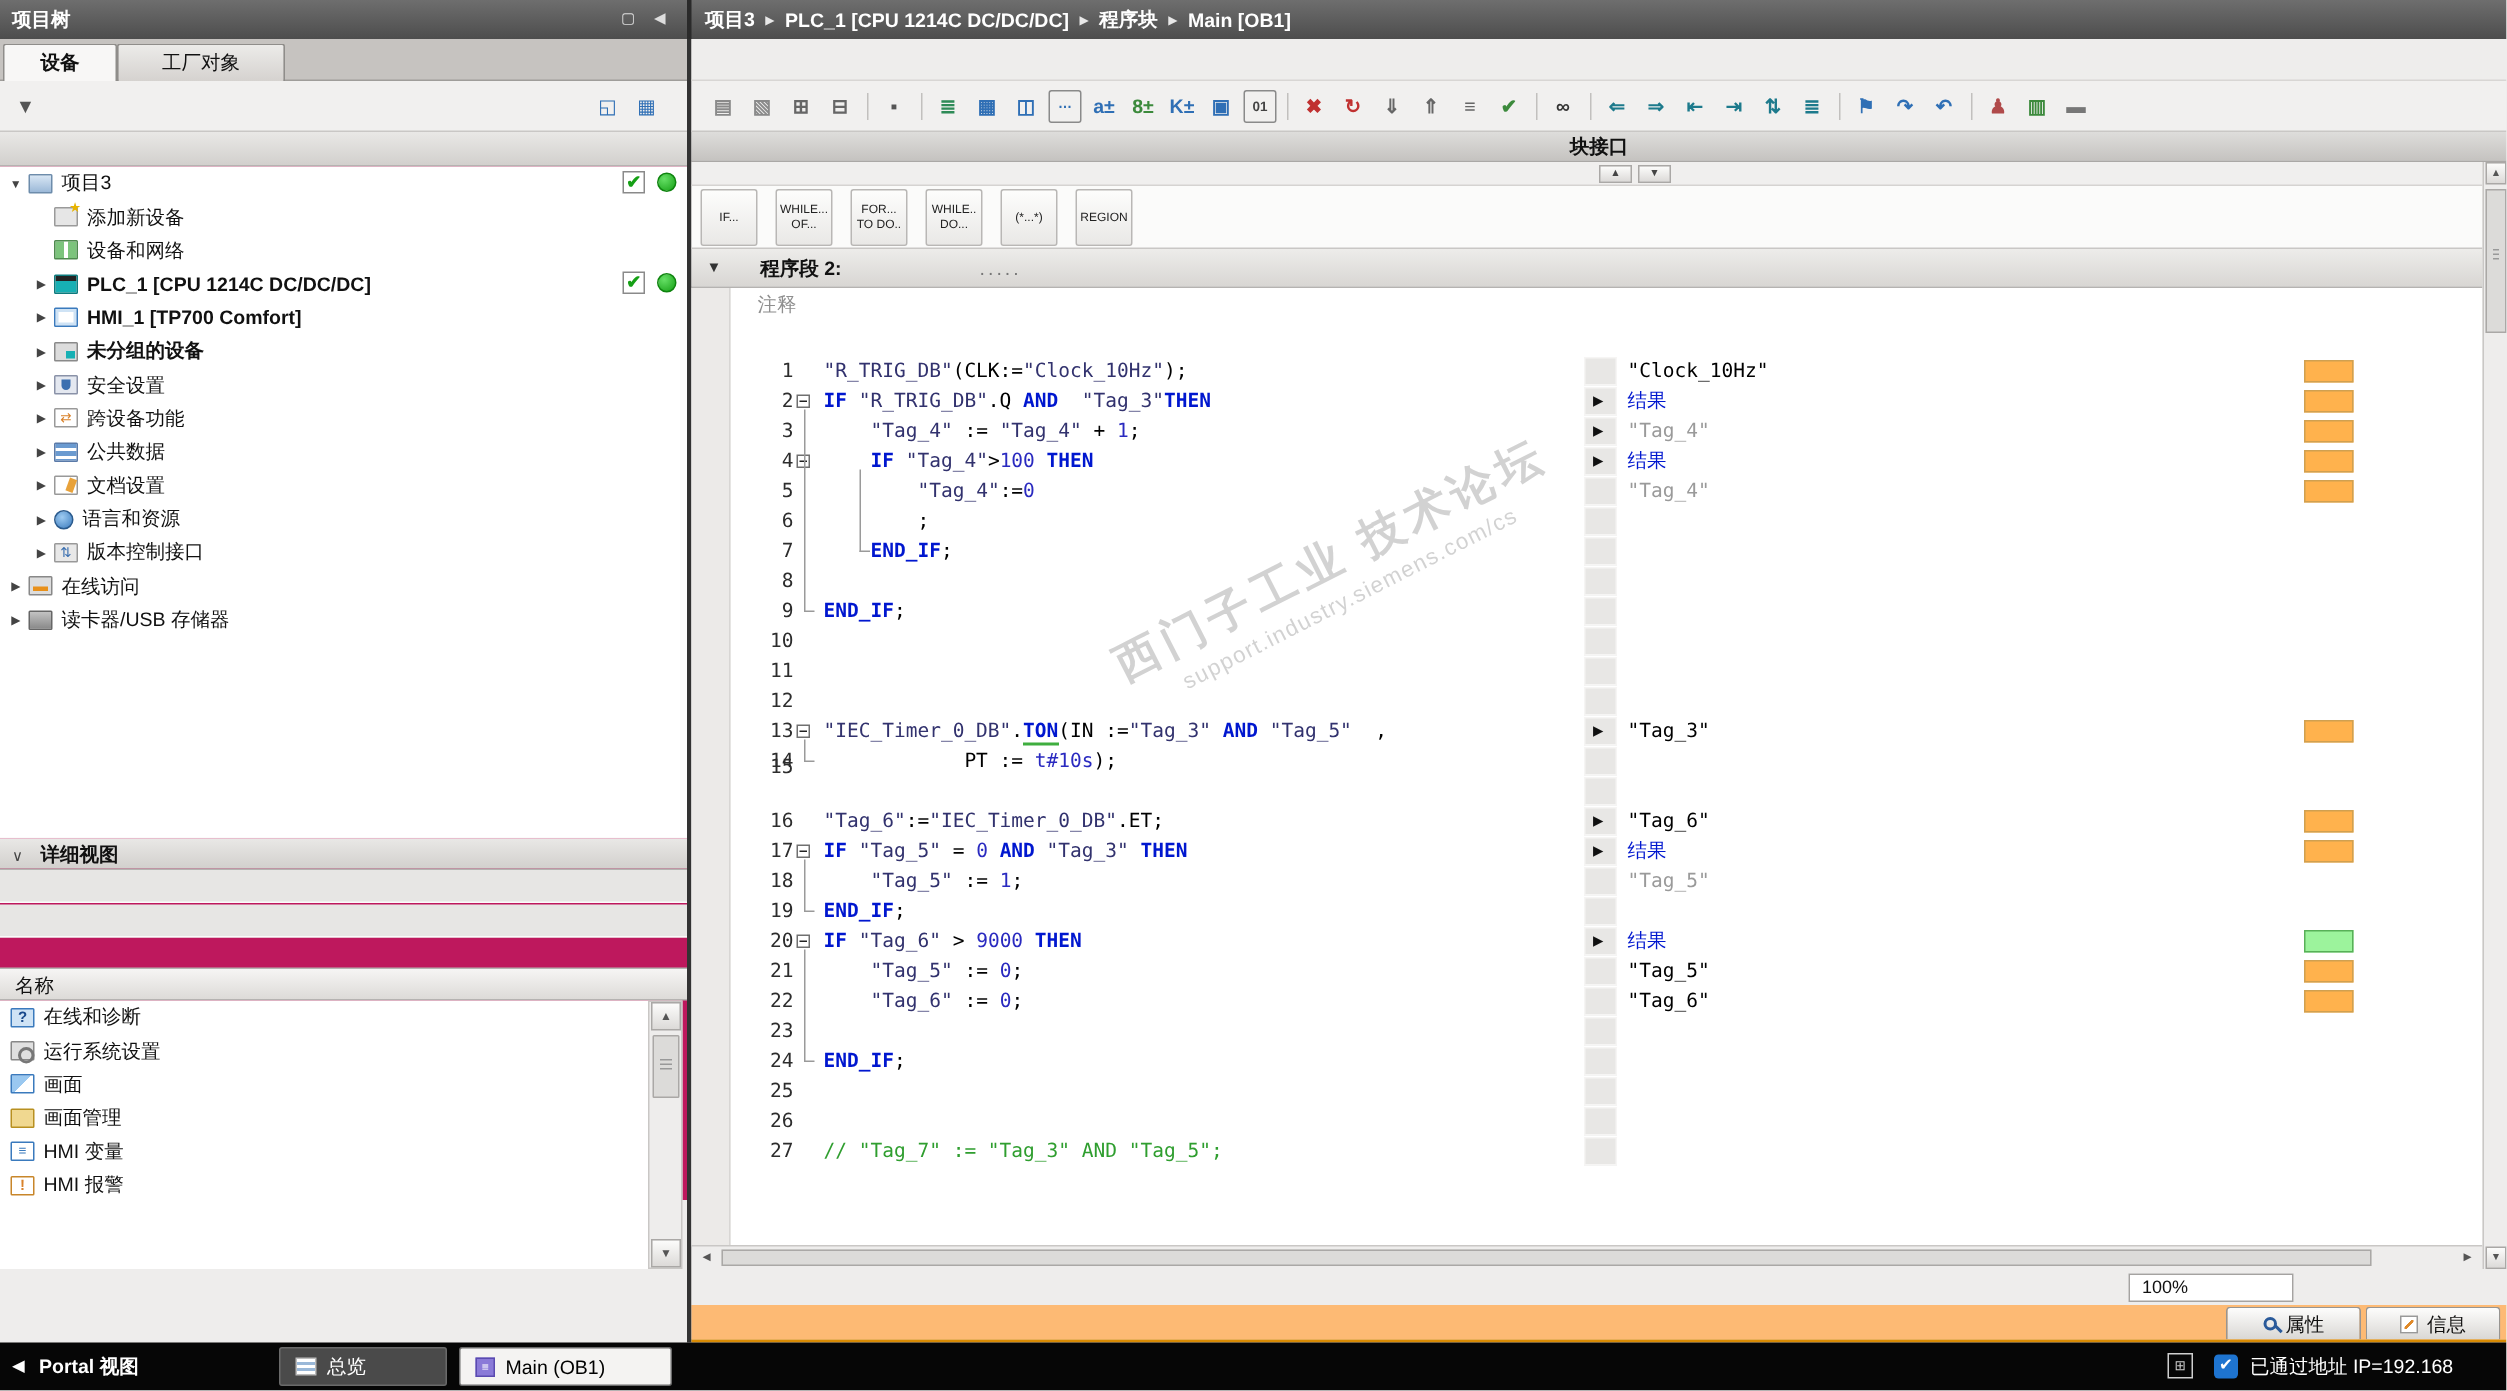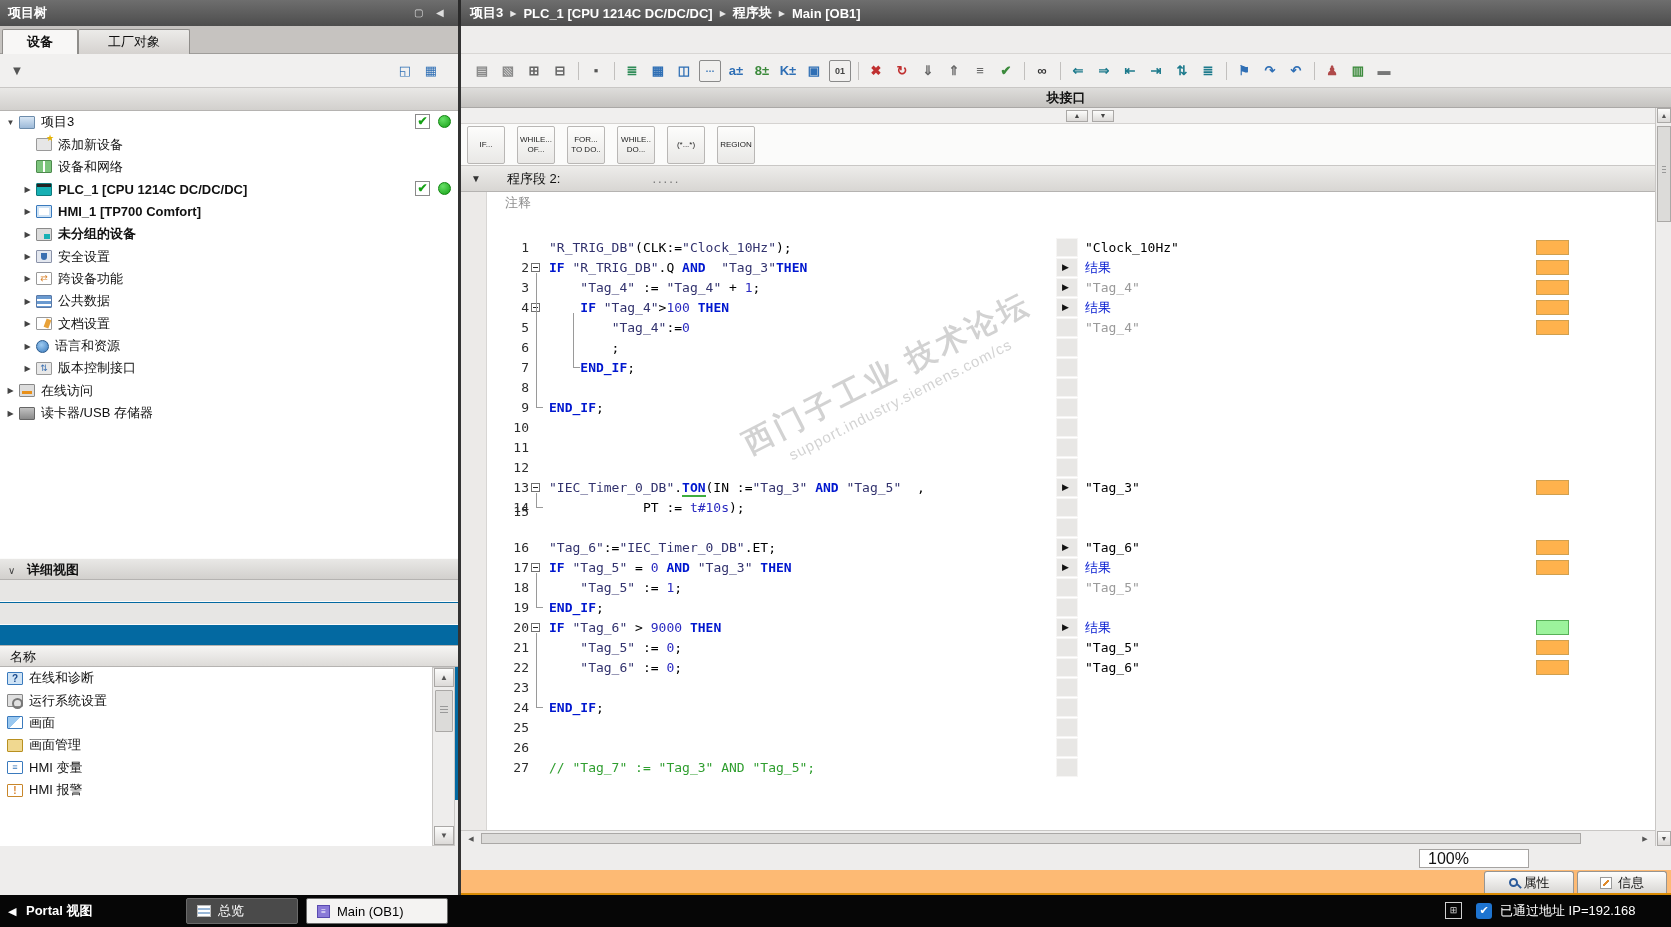--- a/index.html
+++ b/index.html
@@ -11,21 +11,21 @@
   
   #topbar{left:0;top:0;width:1671px;height:26px;background:linear-gradient(#6e6e6e,#4d4d4d);color:#fff}
   #topbar .t{line-height:26px;font-weight:bold}
   .tb-mini{color:#ddd;font-size:10px;line-height:26px}
   #topbar-divider{left:458px;top:0;width:3px;height:26px;background:#2a2a2a}
   #breadcrumb{left:470px;top:0;height:26px;display:flex;align-items:center;gap:7px}
   .bc-item{font-weight:bold;color:#fff;white-space:nowrap}
   .bc-sep{font-size:8px;color:#e8e8e8}
 
   
-  #left-panel{left:0;top:26px;width:458px;height:774px;background:#0369a1}
+  #left-panel{left:0;top:26px;width:458px;height:774px;background:#be185d}
   #tab-row{left:0;top:0;width:458px;height:28px;background:#c6c3c0;border-bottom:1px solid #9f9d9a}
   .ptab{position:absolute;top:3px;height:25px;line-height:24px;text-align:center;border:1px solid #8f8d8a;border-bottom:none;border-radius:2px 2px 0 0}
   .ptab.active{background:#f8f7f6;font-weight:bold}
   .ptab.idle{background:linear-gradient(#ecebe9,#d5d2cf)}
   #tree-toolbar{left:0;top:28px;width:458px;height:34px;background:#f1f0ef;border-bottom:1px solid #c9c7c5}
   .tbar-ic{display:inline-flex;align-items:center;justify-content:center;width:22px;height:22px;border:1px solid transparent;border-radius:2px;font-size:13px}
   #tree-header{left:0;top:62px;width:458px;height:23px;background:linear-gradient(#e9e8e6,#d2d0cd);border-bottom:1px solid #b5b3b1}
   #tree-body{left:0;top:85px;width:458px;height:447px;background:#fff;overflow:hidden}
   .tree-row{position:relative;height:22.4px;display:flex;align-items:center;white-space:nowrap}
   .tw{display:inline-block;width:13px;font-size:8px;color:#444;text-align:center;flex:none}
@@ -92,21 +92,21 @@
   .tb-icon{display:inline-flex;align-items:center;justify-content:center;min-width:22px;height:22px;margin-right:4px;font-size:13px;font-weight:bold;border-radius:2px}
   .tb-icon.boxed{border:1px solid #8a8a8a;font-size:9px}
   .tb-sep{display:inline-block;width:1px;height:18px;background:#c2c0be;margin:0 6px 0 3px}
   #iface-bar{left:461px;top:88px;width:1210px;height:20px;background:linear-gradient(#dedddb,#c5c3c0);border-bottom:1px solid #aaa8a6;text-align:center;font-weight:bold;line-height:19px}
   #splitter-row{left:461px;top:108px;width:1194px;height:16px;background:#f0efee;border-bottom:1px solid #d5d3d1}
   .split-btn{position:absolute;top:2px;width:22px;height:12px;background:linear-gradient(#fcfcfb,#dcdad8);border:1px solid #aaa8a6;font-size:7px;line-height:10px;text-align:center;color:#444}
   #snippet-row{left:461px;top:124px;width:1194px;height:42px;background:#fbfbfa;border-bottom:1px solid #c9c7c5;display:flex;align-items:center;padding-left:6px;gap:12px}
   .snip{width:38px;height:38px;border:1px solid #b9b7b5;background:linear-gradient(#fdfdfc,#e9e8e6);border-radius:2px;display:flex;flex-direction:column;align-items:center;justify-content:center;font-size:8px;color:#222;line-height:10px;text-align:center}
   #network-header{left:461px;top:166px;width:1194px;height:26px;background:linear-gradient(#edecea,#d8d6d3);border-bottom:1px solid #b5b3b1;display:flex;align-items:center}
   #network-header .tri{margin-left:10px;font-size:10px;color:#333}
-  #network-header .nlbl{margin-left:26px;font-weight:normal}
+  #network-header .nlbl{margin-left:26px;font-weight:bold}
   #network-header .ndots{margin-left:92px;color:#777;letter-spacing:2px}
 
   #code-region{left:461px;top:192px;width:1194px;height:638px;background:#fff;overflow:hidden}
   #code-rail{position:absolute;left:0;top:0;width:26px;height:638px;background:#eceae8;border-right:1px solid #d8d6d4}
   #code-comment{position:absolute;left:44px;top:2px;color:#8f8f8f}
   .gut{position:absolute;left:28px;width:40px;height:20px;line-height:20px;text-align:right;color:#2d2d2d;font-family:"DejaVu Sans Mono",monospace;font-size:13px}
   .cline{position:absolute;left:88px;height:20px;line-height:20px;font-family:"DejaVu Sans Mono",monospace;font-size:13px;white-space:pre}
   .fold{position:absolute;left:70px;width:9px;height:9px;background:#fff;border:1px solid #707070}
   .fold::after{content:"";position:absolute;left:1px;right:1px;top:3px;border-top:1px solid #222}
   .guide{position:absolute;border-left:1px solid #9a9a9a;border-bottom:1px solid #9a9a9a;width:7px}
@@ -122,21 +122,21 @@
   .mon-black{color:#000}.mon-blue{color:#0017cf}.mon-gray{color:#9a9a9a}
   .val-cell{position:absolute;left:1075px;width:33px;height:15px;border:1px solid #d0a050}
   #watermark{position:absolute;left:140px;top:160px;width:580px;transform:rotate(-27deg);text-align:center;color:rgba(125,125,125,.35);pointer-events:none}
   #watermark .w1{font-size:30px;font-weight:bold;letter-spacing:4px}
   #watermark .w2{font-size:15px;letter-spacing:1px}
 
   #h-scroll{left:461px;top:830px;width:1194px;height:16px;background:#eeedec;border-top:1px solid #c9c7c5}
   #h-thumb{position:absolute;left:20px;top:2px;width:1100px;height:11px;background:#dcdbd9;border:1px solid #aaa8a6}
   .hs-btn{position:absolute;top:1px;width:16px;height:13px;font-size:7px;color:#555;text-align:center;line-height:13px}
   #zoom-strip{left:461px;top:846px;width:1210px;height:24px;background:#eeedec}
-  #zoom-box{position:absolute;left:958px;top:3px;width:110px;height:19px;background:#fff;border:1px solid #a5a3a1;line-height:17px;padding-left:8px;font-size:16px}
+  #zoom-box{position:absolute;left:958px;top:3px;width:110px;height:19px;background:#fff;border:1px solid #a5a3a1;line-height:17px;padding-left:8px;font-size:12px}
   #tabs-strip{left:461px;top:870px;width:1210px;height:23px;background:#fdba74}
   .ins-tab{position:absolute;top:1px;height:22px;border:1px solid #979592;border-bottom:none;border-radius:3px 3px 0 0;background:linear-gradient(#fdfdfc,#d9d7d4);display:flex;align-items:center;justify-content:center;gap:6px;font-size:13px}
   .ic-mag{position:relative;width:9px;height:9px;border:2px solid #2a5a9a;border-radius:50%;display:inline-block}
   .ic-mag::after{content:"";position:absolute;right:-4px;bottom:-4px;width:2px;height:6px;background:#2a5a9a;transform:rotate(-45deg)}
   .ic-info{position:relative;width:12px;height:12px;background:#fff;border:1px solid #999;display:inline-block}
   .ic-info::after{content:"";position:absolute;inset:2px;background:linear-gradient(135deg,transparent 40%,#e08a2a 40% 60%,transparent 60%)}
   #orange-line{left:461px;top:893px;width:1210px;height:2px;background:#d98b04}
 
   #v-scroll{left:1655px;top:108px;width:16px;height:738px;background:#eeedec;border-left:1px solid #c9c7c5}
   .vs-btn{position:absolute;left:1px;width:14px;height:15px;background:linear-gradient(#fcfcfb,#dcdad8);border:1px solid #aaa8a6;font-size:7px;color:#555;text-align:center;line-height:14px}

